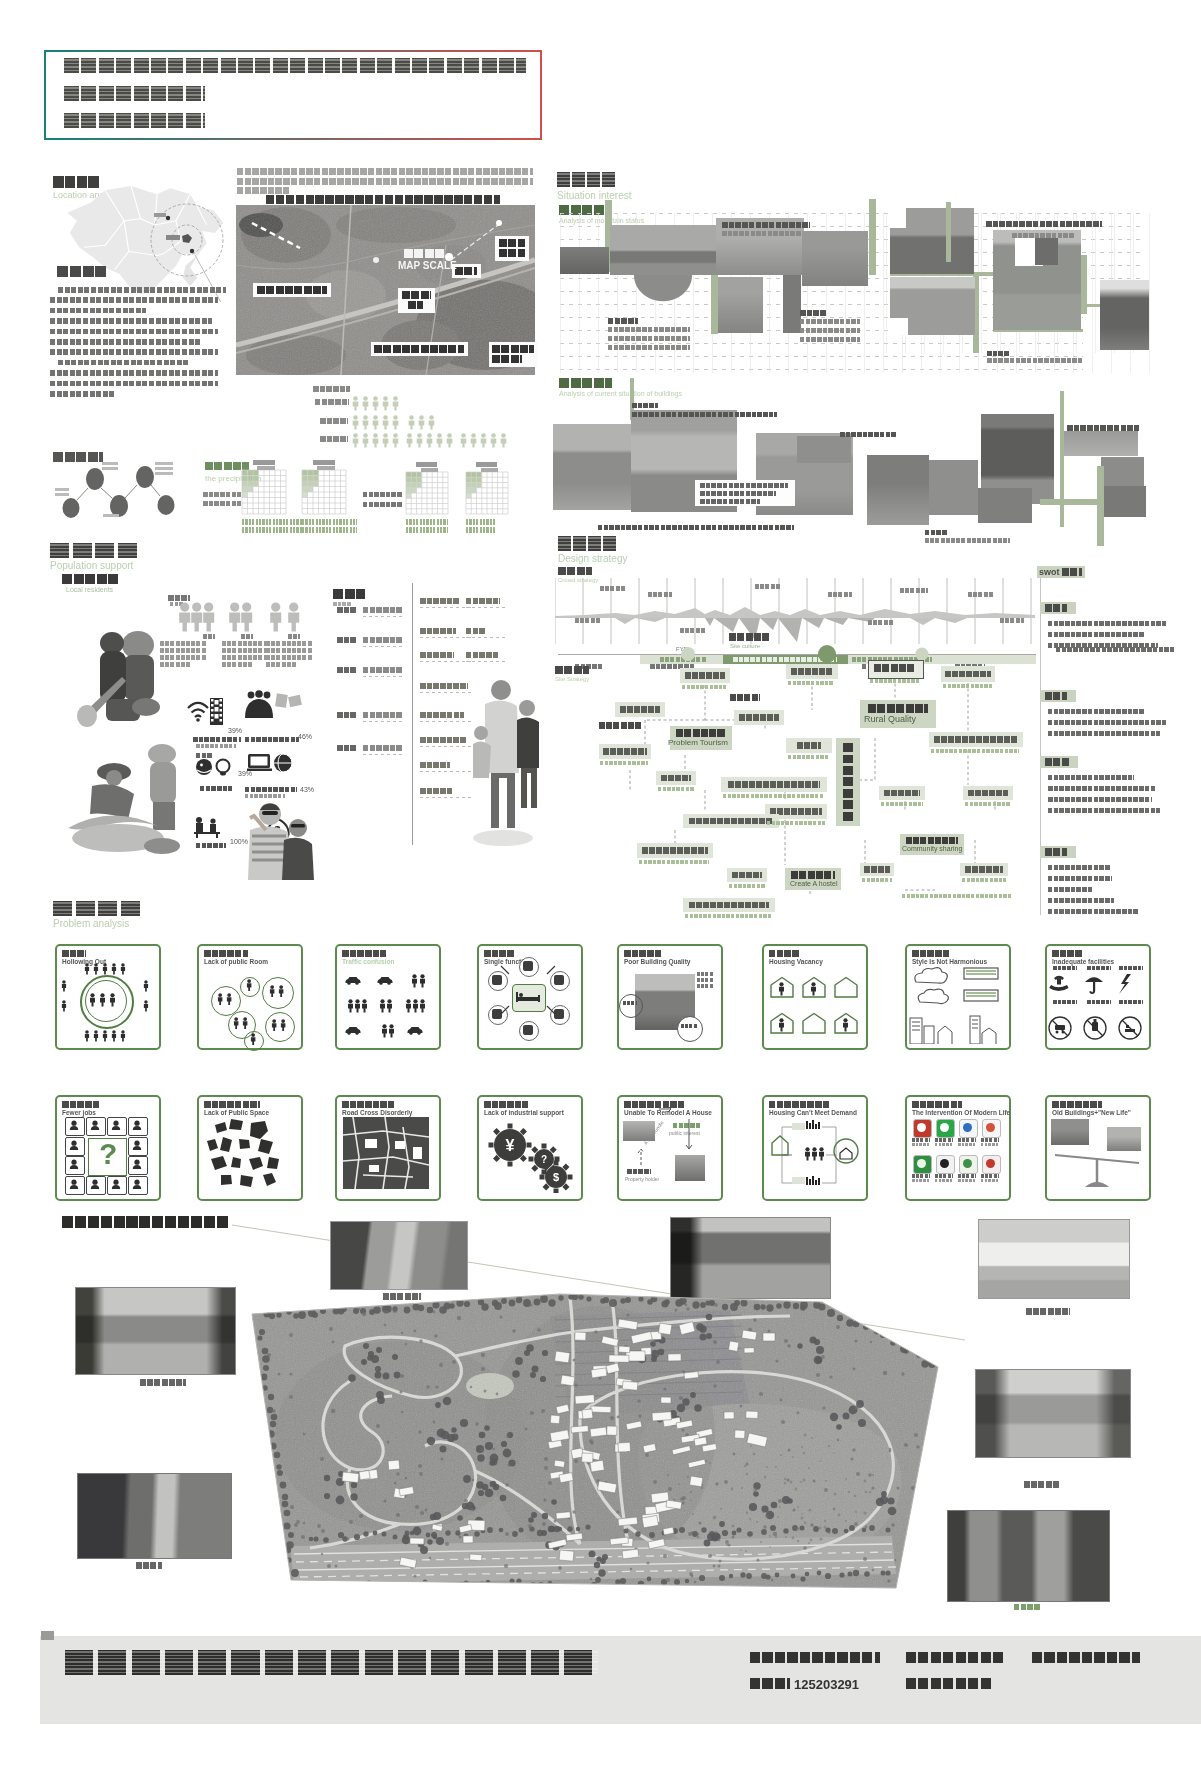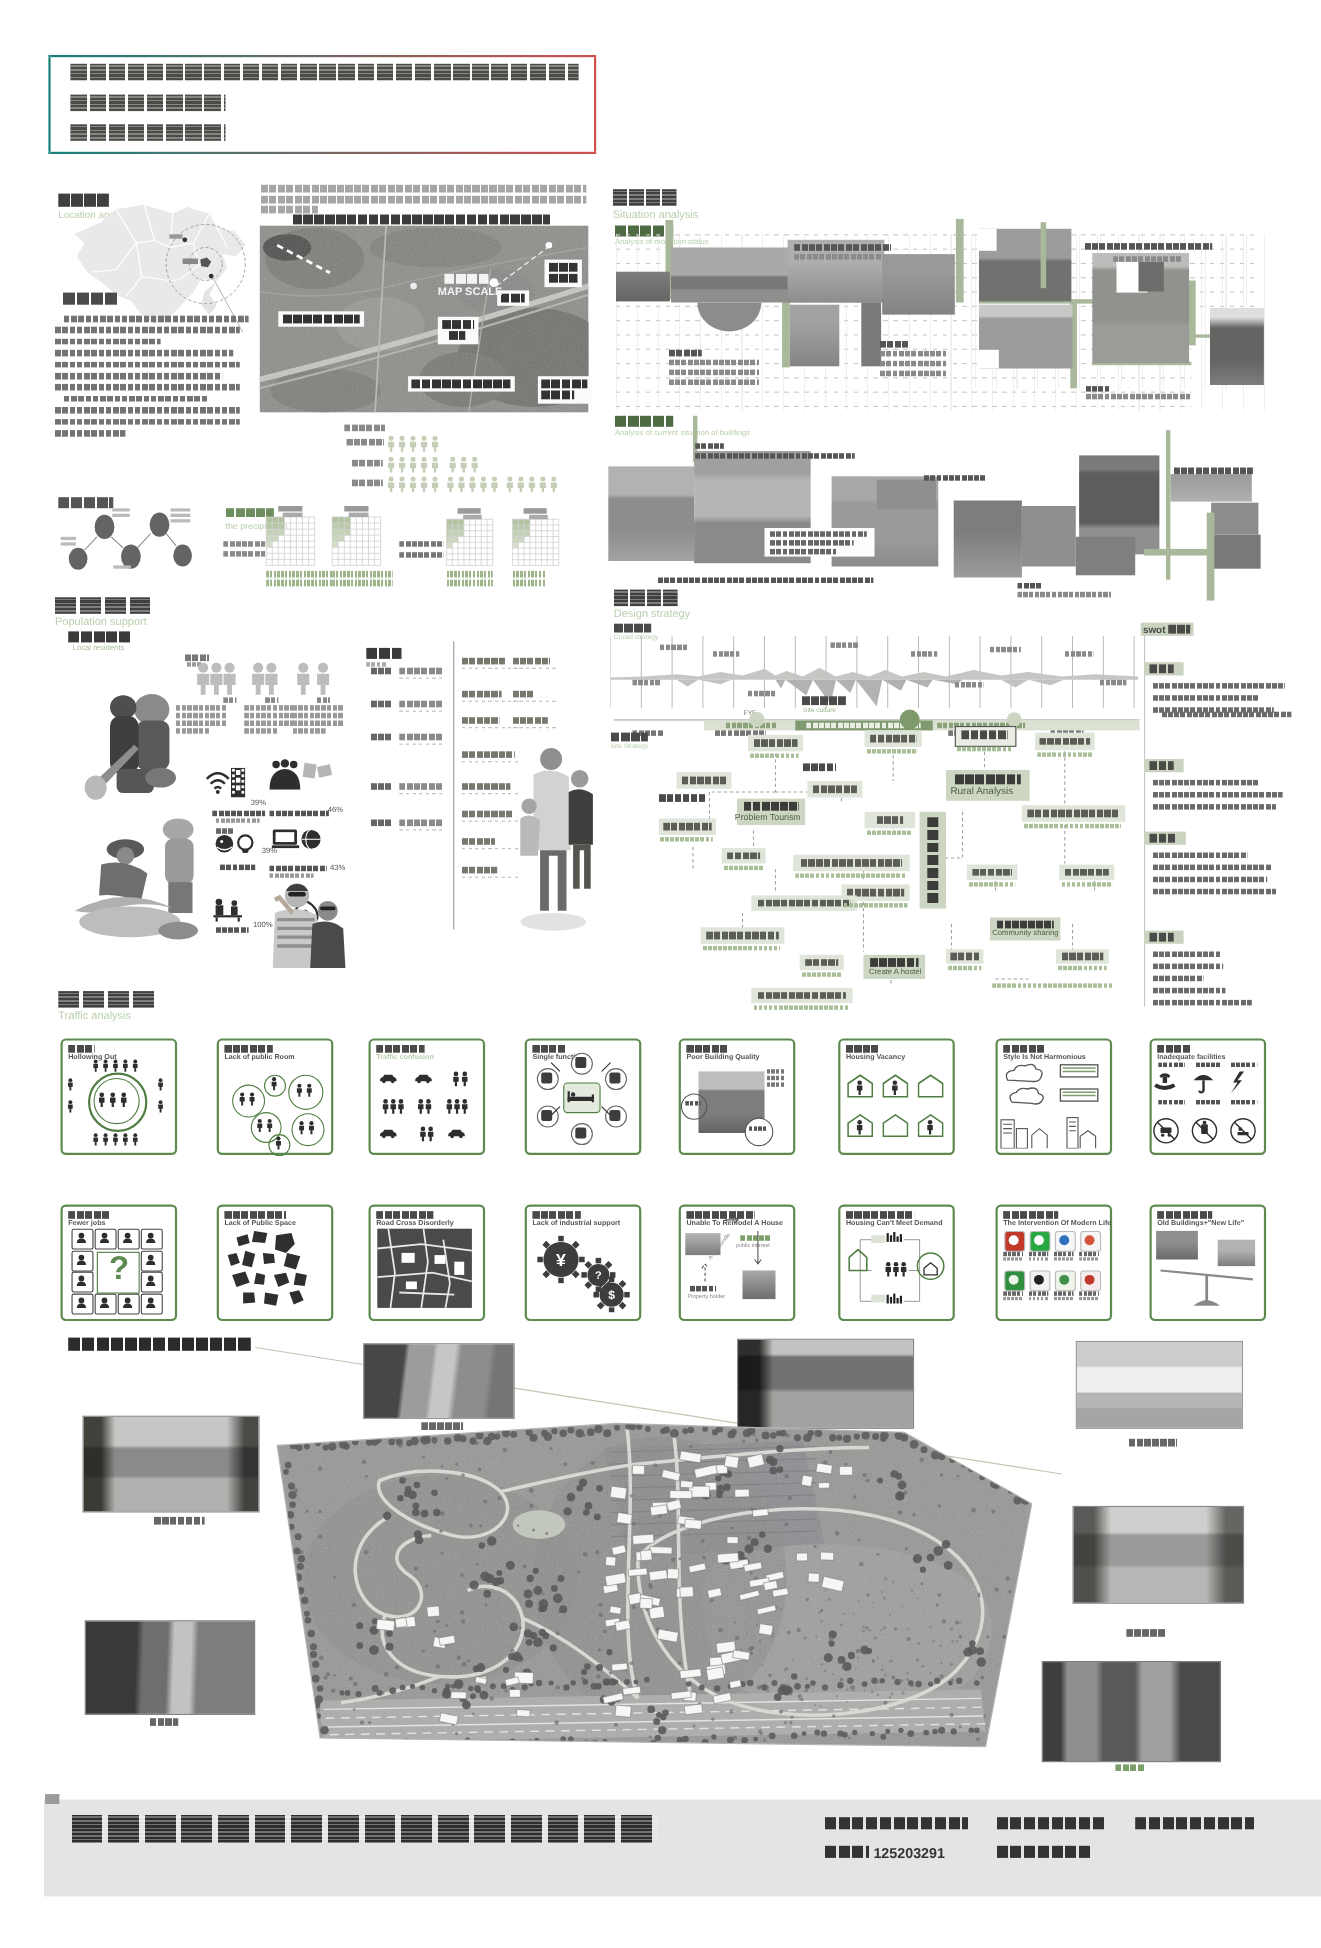--- a/index.html
+++ b/index.html
@@ -625,21 +625,21 @@
 <path d="M24,26 Q40,18 56,28 L58,95 L24,95 Z" fill="#d2d2d0"></path>
 <path d="M30,95 L30,150 L38,150 L38,100 L46,100 L46,150 L54,150 L54,95 Z" fill="#6a6a68"></path>
 <circle cx="66" cy="30" r="8" fill="#9a9a98"></circle>
 <path d="M56,42 Q66,36 78,44 L78,90 L56,90 Z" fill="#3f3f3d"></path>
 <path d="M60,90 L60,130 L66,130 L66,95 L70,95 L70,130 L76,130 L76,90 Z" fill="#55544f"></path>
 <circle cx="20" cy="55" r="7" fill="#a5a5a3"></circle>
 <path d="M12,66 Q20,60 30,68 L28,100 L12,100 Z" fill="#b9b9b7"></path>
 <ellipse cx="42" cy="160" rx="30" ry="8" fill="#e2e2e0"></ellipse>
 </svg>
 <div class="b" style="left:557px;top:172px;width:58px;height:15px;background:repeating-linear-gradient(0deg,rgba(255,255,255,0) 0 2px,rgba(255,255,255,0.33) 2px 3.4px),repeating-linear-gradient(90deg,#3f3f3d 0 13px,rgba(0,0,0,0) 13px 15px)"></div>
-<div class="b" style="left:557px;top:190px;color:#b9cfae;font-size:10px;">Situation analysis</div>
+<div class="b" style="left:557px;top:190px;color:#b9cfae;font-size:10px;">Situation interest</div>
 <div class="b" style="left:559px;top:205px;width:53px;height:10px;background:repeating-linear-gradient(90deg,#4f6b44 0 10px,rgba(0,0,0,0) 10px 11.6px)"></div>
 <div class="b" style="left:559px;top:217px;color:#b9cfae;font-size:7px;">Analysis of mountain status</div>
 
 <div class="b" style="left:560px;top:213px;width:583px;height:1px;background:repeating-linear-gradient(90deg,#c9c9c9 0 4px,rgba(0,0,0,0) 4px 9px);"></div>
 <div class="b" style="left:560px;top:226px;width:583px;height:1px;background:repeating-linear-gradient(90deg,#c9c9c9 0 4px,rgba(0,0,0,0) 4px 9px);"></div>
 <div class="b" style="left:560px;top:239px;width:583px;height:1px;background:repeating-linear-gradient(90deg,#c9c9c9 0 4px,rgba(0,0,0,0) 4px 9px);"></div>
 <div class="b" style="left:560px;top:252px;width:583px;height:1px;background:repeating-linear-gradient(90deg,#c9c9c9 0 4px,rgba(0,0,0,0) 4px 9px);"></div>
 <div class="b" style="left:560px;top:265px;width:583px;height:1px;background:repeating-linear-gradient(90deg,#c9c9c9 0 4px,rgba(0,0,0,0) 4px 9px);"></div>
 <div class="b" style="left:560px;top:278px;width:583px;height:1px;background:repeating-linear-gradient(90deg,#c9c9c9 0 4px,rgba(0,0,0,0) 4px 9px);"></div>
 <div class="b" style="left:560px;top:291px;width:523px;height:1px;background:repeating-linear-gradient(90deg,#c9c9c9 0 4px,rgba(0,0,0,0) 4px 9px);"></div>
@@ -842,21 +842,21 @@
 <div class="b" style="left:860px;top:863px;width:34px;height:13px;background:#dfe5d9;"></div>
 <div class="b" style="left:864.0px;top:866.25px;width:26px;height:6.5px;background:repeating-linear-gradient(90deg,#5d5d57 0 5.8px,rgba(0,0,0,0) 5.8px 7.0px)"></div>
 <div class="b" style="left:960px;top:863px;width:48px;height:13px;background:#dfe5d9;"></div>
 <div class="b" style="left:965.0px;top:866.25px;width:38px;height:6.5px;background:repeating-linear-gradient(90deg,#5d5d57 0 5.8px,rgba(0,0,0,0) 5.8px 7.0px)"></div>
 <div class="b" style="left:683px;top:898px;width:92px;height:14px;background:#dfe5d9;"></div>
 <div class="b" style="left:689.0px;top:901.75px;width:80px;height:6.5px;background:repeating-linear-gradient(90deg,#5d5d57 0 5.8px,rgba(0,0,0,0) 5.8px 7.0px)"></div>
 <div class="b" style="left:868px;top:660px;width:54px;height:17px;background:#e8ece2;border:1px solid #555;"></div>
 <div class="b" style="left:874px;top:664px;width:42px;height:8px;background:repeating-linear-gradient(90deg,#4a4a48 0 7px,rgba(0,0,0,0) 7px 8.3px)"></div>
 <div class="b" style="left:860px;top:700px;width:76px;height:28px;background:#ccd6c2;"></div>
 <div class="b" style="left:868px;top:704px;width:60px;height:9px;background:repeating-linear-gradient(90deg,#3c3c3a 0 8px,rgba(0,0,0,0) 8px 9.4px)"></div>
-<div class="b" style="left:864px;top:714px;color:#4e5e44;font-size:9px;">Rural Analysis</div>
+<div class="b" style="left:864px;top:714px;color:#4e5e44;font-size:9px;">Rural Quality</div>
 <div class="b" style="left:670px;top:726px;width:62px;height:24px;background:#ccd6c2;"></div>
 <div class="b" style="left:676px;top:729px;width:50px;height:8px;background:repeating-linear-gradient(90deg,#3c3c3a 0 7px,rgba(0,0,0,0) 7px 8.3px)"></div>
 <div class="b" style="left:668px;top:738px;color:#4e5e44;font-size:8px;">Problem Tourism</div>
 <div class="b" style="left:900px;top:834px;width:64px;height:21px;background:#ccd6c2;"></div>
 <div class="b" style="left:906px;top:837px;width:52px;height:7px;background:repeating-linear-gradient(90deg,#3c3c3a 0 6px,rgba(0,0,0,0) 6px 7.2px)"></div>
 <div class="b" style="left:902px;top:845px;color:#4e5e44;font-size:7px;">Community sharing</div>
 <div class="b" style="left:785px;top:868px;width:56px;height:22px;background:#ccd6c2;"></div>
 <div class="b" style="left:791px;top:871px;width:44px;height:8px;background:repeating-linear-gradient(90deg,#3c3c3a 0 7px,rgba(0,0,0,0) 7px 8.3px)"></div>
 <div class="b" style="left:790px;top:880px;color:#4e5e44;font-size:7px;">Create A hostel</div>
 <div class="b" style="left:836px;top:738px;width:24px;height:88px;background:#ccd6c2;"></div>
@@ -907,21 +907,21 @@
 <div class="b" style="left:1048px;top:797px;width:104px;height:5px;background:repeating-linear-gradient(90deg,#6b6b69 0 4.5px,rgba(0,0,0,0) 4.5px 5.7px)"></div>
 <div class="b" style="left:1048px;top:808px;width:112px;height:5px;background:repeating-linear-gradient(90deg,#6b6b69 0 4.5px,rgba(0,0,0,0) 4.5px 5.7px)"></div>
 <div class="b" style="left:1040px;top:846px;width:36px;height:12px;background:#c9d3c0;"></div>
 <div class="b" style="left:1045px;top:848px;width:22px;height:8px;background:repeating-linear-gradient(90deg,#4a4a48 0 7px,rgba(0,0,0,0) 7px 8.3px)"></div>
 <div class="b" style="left:1048px;top:865px;width:62px;height:5px;background:repeating-linear-gradient(90deg,#6b6b69 0 4.5px,rgba(0,0,0,0) 4.5px 5.7px)"></div>
 <div class="b" style="left:1048px;top:876px;width:64px;height:5px;background:repeating-linear-gradient(90deg,#6b6b69 0 4.5px,rgba(0,0,0,0) 4.5px 5.7px)"></div>
 <div class="b" style="left:1048px;top:887px;width:46px;height:5px;background:repeating-linear-gradient(90deg,#6b6b69 0 4.5px,rgba(0,0,0,0) 4.5px 5.7px)"></div>
 <div class="b" style="left:1048px;top:898px;width:66px;height:5px;background:repeating-linear-gradient(90deg,#6b6b69 0 4.5px,rgba(0,0,0,0) 4.5px 5.7px)"></div>
 <div class="b" style="left:1048px;top:909px;width:90px;height:5px;background:repeating-linear-gradient(90deg,#6b6b69 0 4.5px,rgba(0,0,0,0) 4.5px 5.7px)"></div>
 <div class="b" style="left:53px;top:901px;width:87px;height:15px;background:repeating-linear-gradient(0deg,rgba(255,255,255,0) 0 2px,rgba(255,255,255,0.33) 2px 3.4px),repeating-linear-gradient(90deg,#3f3f3d 0 19px,rgba(0,0,0,0) 19px 22.6px)"></div>
-<div class="b" style="left:53px;top:918px;color:#b9cfae;font-size:10px;">Traffic analysis</div>
+<div class="b" style="left:53px;top:918px;color:#b9cfae;font-size:10px;">Problem analysis</div>
 
 <svg width="0" height="0" style="position:absolute">
       <defs>
 <g id="per">
           <circle cx="3.5" cy="2.3" r="2.1"></circle>
           <path d="M1,4.8 h5 v4.6 h-1.5 v4 h-2 v-4 H1 z"></path>
         </g>
 <g id="bust">
           <circle cx="5" cy="3.2" r="2.6"></circle>
           <path d="M0.8,10 Q0.8,6.2 5,6 Q9.2,6.2 9.2,10 Z"></path>

